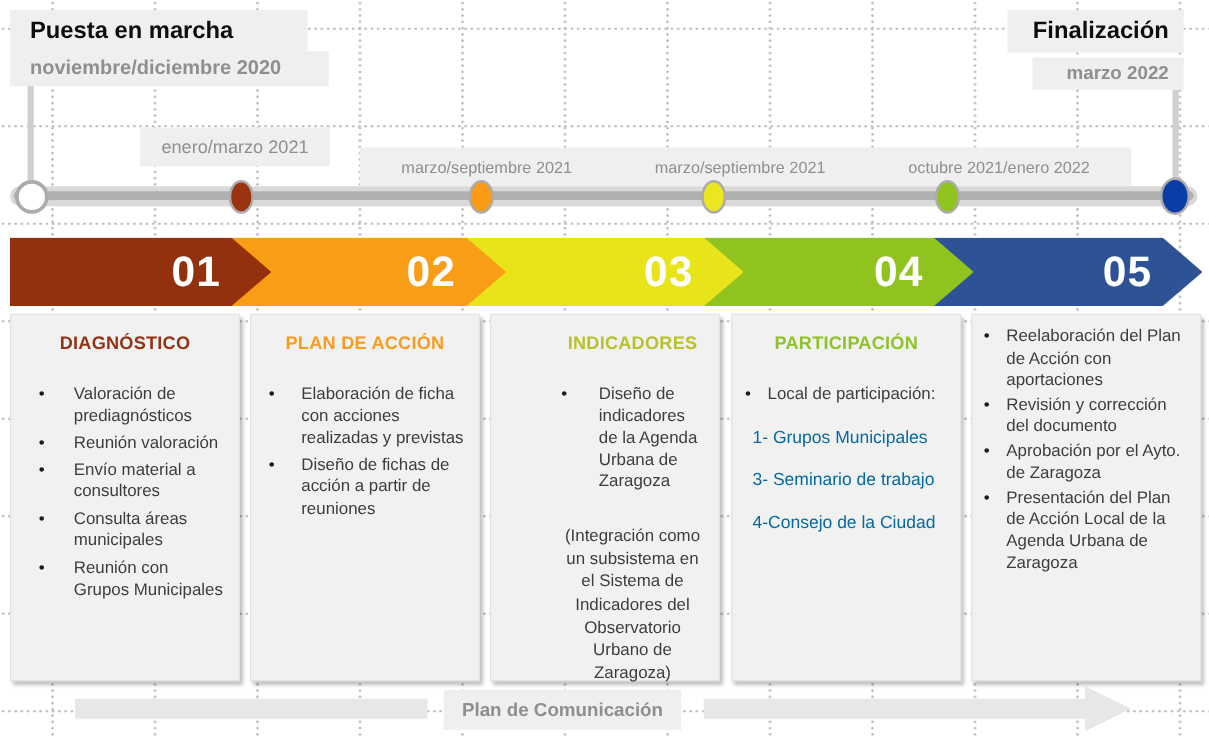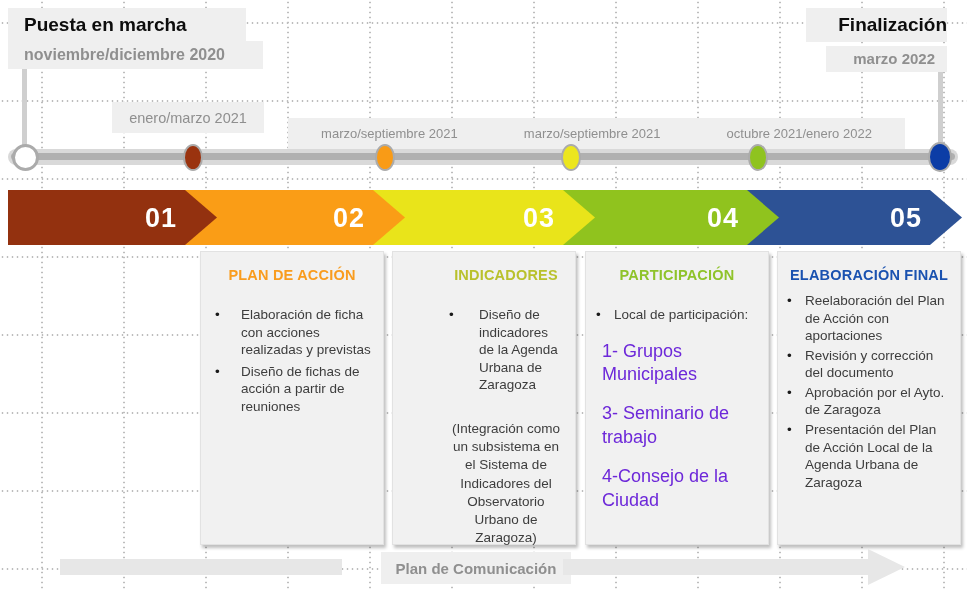--- a/index.html
+++ b/index.html
@@ -13,67 +13,67 @@
       radial-gradient(circle,#bdbdbd 0.8px,transparent 1.2px);
     background-size:5px 78px,82px 5px;
     background-position:0 62px,83px 0;
   }
   .label-box{position:absolute;background:var(--label-bg);color:#8f8f8f;}
   .start-title{left:8px;top:8px;width:238px;height:33px;line-height:33px;
     font-size:19px;font-weight:bold;color:#0d0d0d;padding-left:16px;}
   .start-date{left:8px;top:41px;width:255px;height:28px;line-height:28px;
     font-size:16px;font-weight:bold;padding-left:16px;}
   .end-title{left:806px;top:8px;width:141px;height:34px;line-height:34px;
-    font-size:19px;font-weight:bold;color:#0d0d0d;text-align:right;}
+    font-size:19px;font-weight:bold;color:#0d0d0d;text-align:right;padding-right:12px;}
   .end-date{left:826px;top:46px;width:121px;height:26px;line-height:26px;
     font-size:15px;font-weight:bold;text-align:right;padding-right:12px;}
   .connector{position:absolute;width:5px;background:#cfcfcf;}
   .start-connector{left:22px;top:69px;height:83px;}
   .end-connector{left:938px;top:72px;height:80px;}
   .date-label{position:absolute;left:112px;top:102px;width:152px;height:31px;
     background:var(--label-bg);color:#8f8f8f;font-size:14.5px;
     display:flex;align-items:center;justify-content:center;text-align:center;}
   .date-strip{position:absolute;left:288px;top:102px;width:617px;height:31px;
     background:var(--label-bg);color:#8f8f8f;font-size:13px;
     display:flex;align-items:center;justify-content:space-around;margin-top:16px;}
   .track{position:absolute;left:8px;top:149px;width:950px;height:16px;
     background:var(--track);border-radius:8px;}
   .track-inner{position:absolute;left:3px;top:4px;right:3px;height:7px;
     background:var(--track-inner);border-radius:4px;}
   .dot{position:absolute;border:2px solid #ababab;border-radius:50%;}
   .chevron{position:absolute;top:190px;height:55px;}
   .chevron-number{position:absolute;right:40px;top:50%;transform:translateY(-50%);
-    color:#ffffff;font-size:27px;font-weight:bold;letter-spacing:1px;margin-left:40px;}
+    color:#ffffff;font-size:34px;font-weight:bold;letter-spacing:1px;margin-left:40px;}
   .card{position:absolute;top:251px;width:184px;height:294px;
     background:var(--card-bg);border:1px solid #e2e2e2;
     box-shadow:2px 3px 3px rgba(0,0,0,0.25);}
   .card-header{margin-top:14px;text-align:center;font-weight:bold;
     font-size:14.5px;line-height:1.25;letter-spacing:0.2px;padding:0 8px;}
   .card-list{list-style:none;margin:22px 0 0 0;padding:0 4px 0 0;}
   .card-list.tight{margin-top:8px;}
   .card-item{position:relative;margin-bottom:4px;font-size:13.5px;
     color:#3d3d3d;line-height:1.3;padding:0 6px 0 50px;}
   .card-item::before{content:"\2022";position:absolute;left:22px;top:0;color:#1a1a1a;}
   .c2 .card-item{padding-left:40px;}  .c2 .card-item::before{left:14px;}
   .c3 .card-item{padding-left:42px;}  .c3 .card-item::before{left:12px;}
   .c4 .card-item{padding-left:28px;}  .c4 .card-item::before{left:10px;}
   .c5 .card-item{padding:0 4px 0 27px;margin-bottom:2px;}
   .c5 .card-item::before{left:9px;}
   .card-note{margin-top:26px;text-align:center;padding:0 10px;
     font-size:13.5px;color:#3d3d3d;line-height:1.35;}
-  .numbered-item{margin:16px 6px 0 16px;font-size:18px;color:#6d28d9;line-height:1.3;}
+  .numbered-item{margin:16px 6px 0 16px;font-size:14px;color:#0369a1;line-height:1.3;}
   .footer-bar{position:absolute;top:559px;height:16px;background:var(--footer-arrow);}
   .footer-bar.left{left:60px;width:282px;}
   .footer-bar.right{left:563px;width:307px;}
   .footer-arrowhead{position:absolute;left:868px;top:549px;width:37px;height:36px;
     background:var(--footer-arrow);
     clip-path:polygon(0 0,100% 50%,0 100%);}
   .footer-label{position:absolute;left:355px;top:552px;width:190px;height:32px;
     background:#efefef;color:#8f8f8f;font-size:15px;font-weight:bold;
-    display:flex;align-items:center;justify-content:center;margin-left:26px;}
+    display:flex;align-items:center;justify-content:center;}
 </style>
 </head>
 <body>
 
 <div class="canvas" style="--label-bg: #efefef; --card-bg: #f1f1f1; --track: #d9d9d9; --track-inner: #b0b0b0; --footer-arrow: #e7e7e7; --gray-text: #8f8f8f;">
 
   <div class="label-box start-title">Puesta en marcha</div>
   <div class="label-box start-date">noviembre/diciembre 2020</div>
   <div class="label-box end-title">Finalización</div>
   <div class="label-box end-date">marzo 2022</div>
@@ -106,20 +106,30 @@
   <div class="chevron" style="left: 373px; width: 222px; z-index: 18; background: rgb(233, 228, 26); clip-path: polygon(0px 0px, 190px 0px, 100% 50%, 190px 100%, 0px 100%);">
     <span class="chevron-number">03</span>
   </div>
   <div class="chevron" style="left: 563px; width: 216px; z-index: 17; background: rgb(144, 195, 30); clip-path: polygon(0px 0px, 184px 0px, 100% 50%, 184px 100%, 0px 100%);">
     <span class="chevron-number">04</span>
   </div>
   <div class="chevron" style="left: 747px; width: 215px; z-index: 16; background: rgb(45, 82, 149); clip-path: polygon(0px 0px, 183px 0px, 100% 50%, 183px 100%, 0px 100%);">
     <span class="chevron-number">05</span>
   </div>
 
+  <div class="card c1" style="left: 8px;">
+    <div class="card-header" style="color: rgb(148, 50, 19);">DIAGNÓSTICO</div>
+    <ul class="card-list">
+      <li class="card-item">Valoración de prediagnósticos</li>
+      <li class="card-item">Reunión valoración</li>
+      <li class="card-item">Envío material a consultores</li>
+      <li class="card-item">Consulta áreas municipales</li>
+      <li class="card-item">Reunión con Grupos Municipales</li>
+    </ul>
+  </div>
 
   <div class="card c2" style="left: 200px;">
     <div class="card-header" style="color: rgb(249, 156, 30);">PLAN DE ACCIÓN</div>
     <ul class="card-list">
       <li class="card-item">Elaboración de ficha con acciones realizadas y previstas</li>
       <li class="card-item">Diseño de fichas de acción a partir de reuniones</li>
     </ul>
   </div>
 
   <div class="card c3" style="left: 392px; padding-left: 44px;">
@@ -134,21 +144,20 @@
     <div class="card-header" style="color: rgb(143, 195, 42);">PARTICIPACIÓN</div>
     <ul class="card-list">
       <li class="card-item">Local de participación:</li>
     </ul>
     <div class="numbered-item">1- Grupos Municipales</div>
     <div class="numbered-item">3- Seminario de trabajo</div>
     <div class="numbered-item">4-Consejo de la Ciudad</div>
   </div>
 
   <div class="card c5" style="left: 777px;">
-    <div class="card-header" style="color: rgb(26, 82, 176);">ELABORACIÓN FINAL</div>
     <ul class="card-list tight">
       <li class="card-item">Reelaboración del Plan de Acción con aportaciones</li>
       <li class="card-item">Revisión y corrección del documento</li>
       <li class="card-item">Aprobación por el Ayto. de Zaragoza</li>
       <li class="card-item">Presentación del Plan de Acción Local de la Agenda Urbana de Zaragoza</li>
     </ul>
   </div>
 
   <div class="footer-bar left"></div>
   <div class="footer-label">Plan de Comunicación</div>

